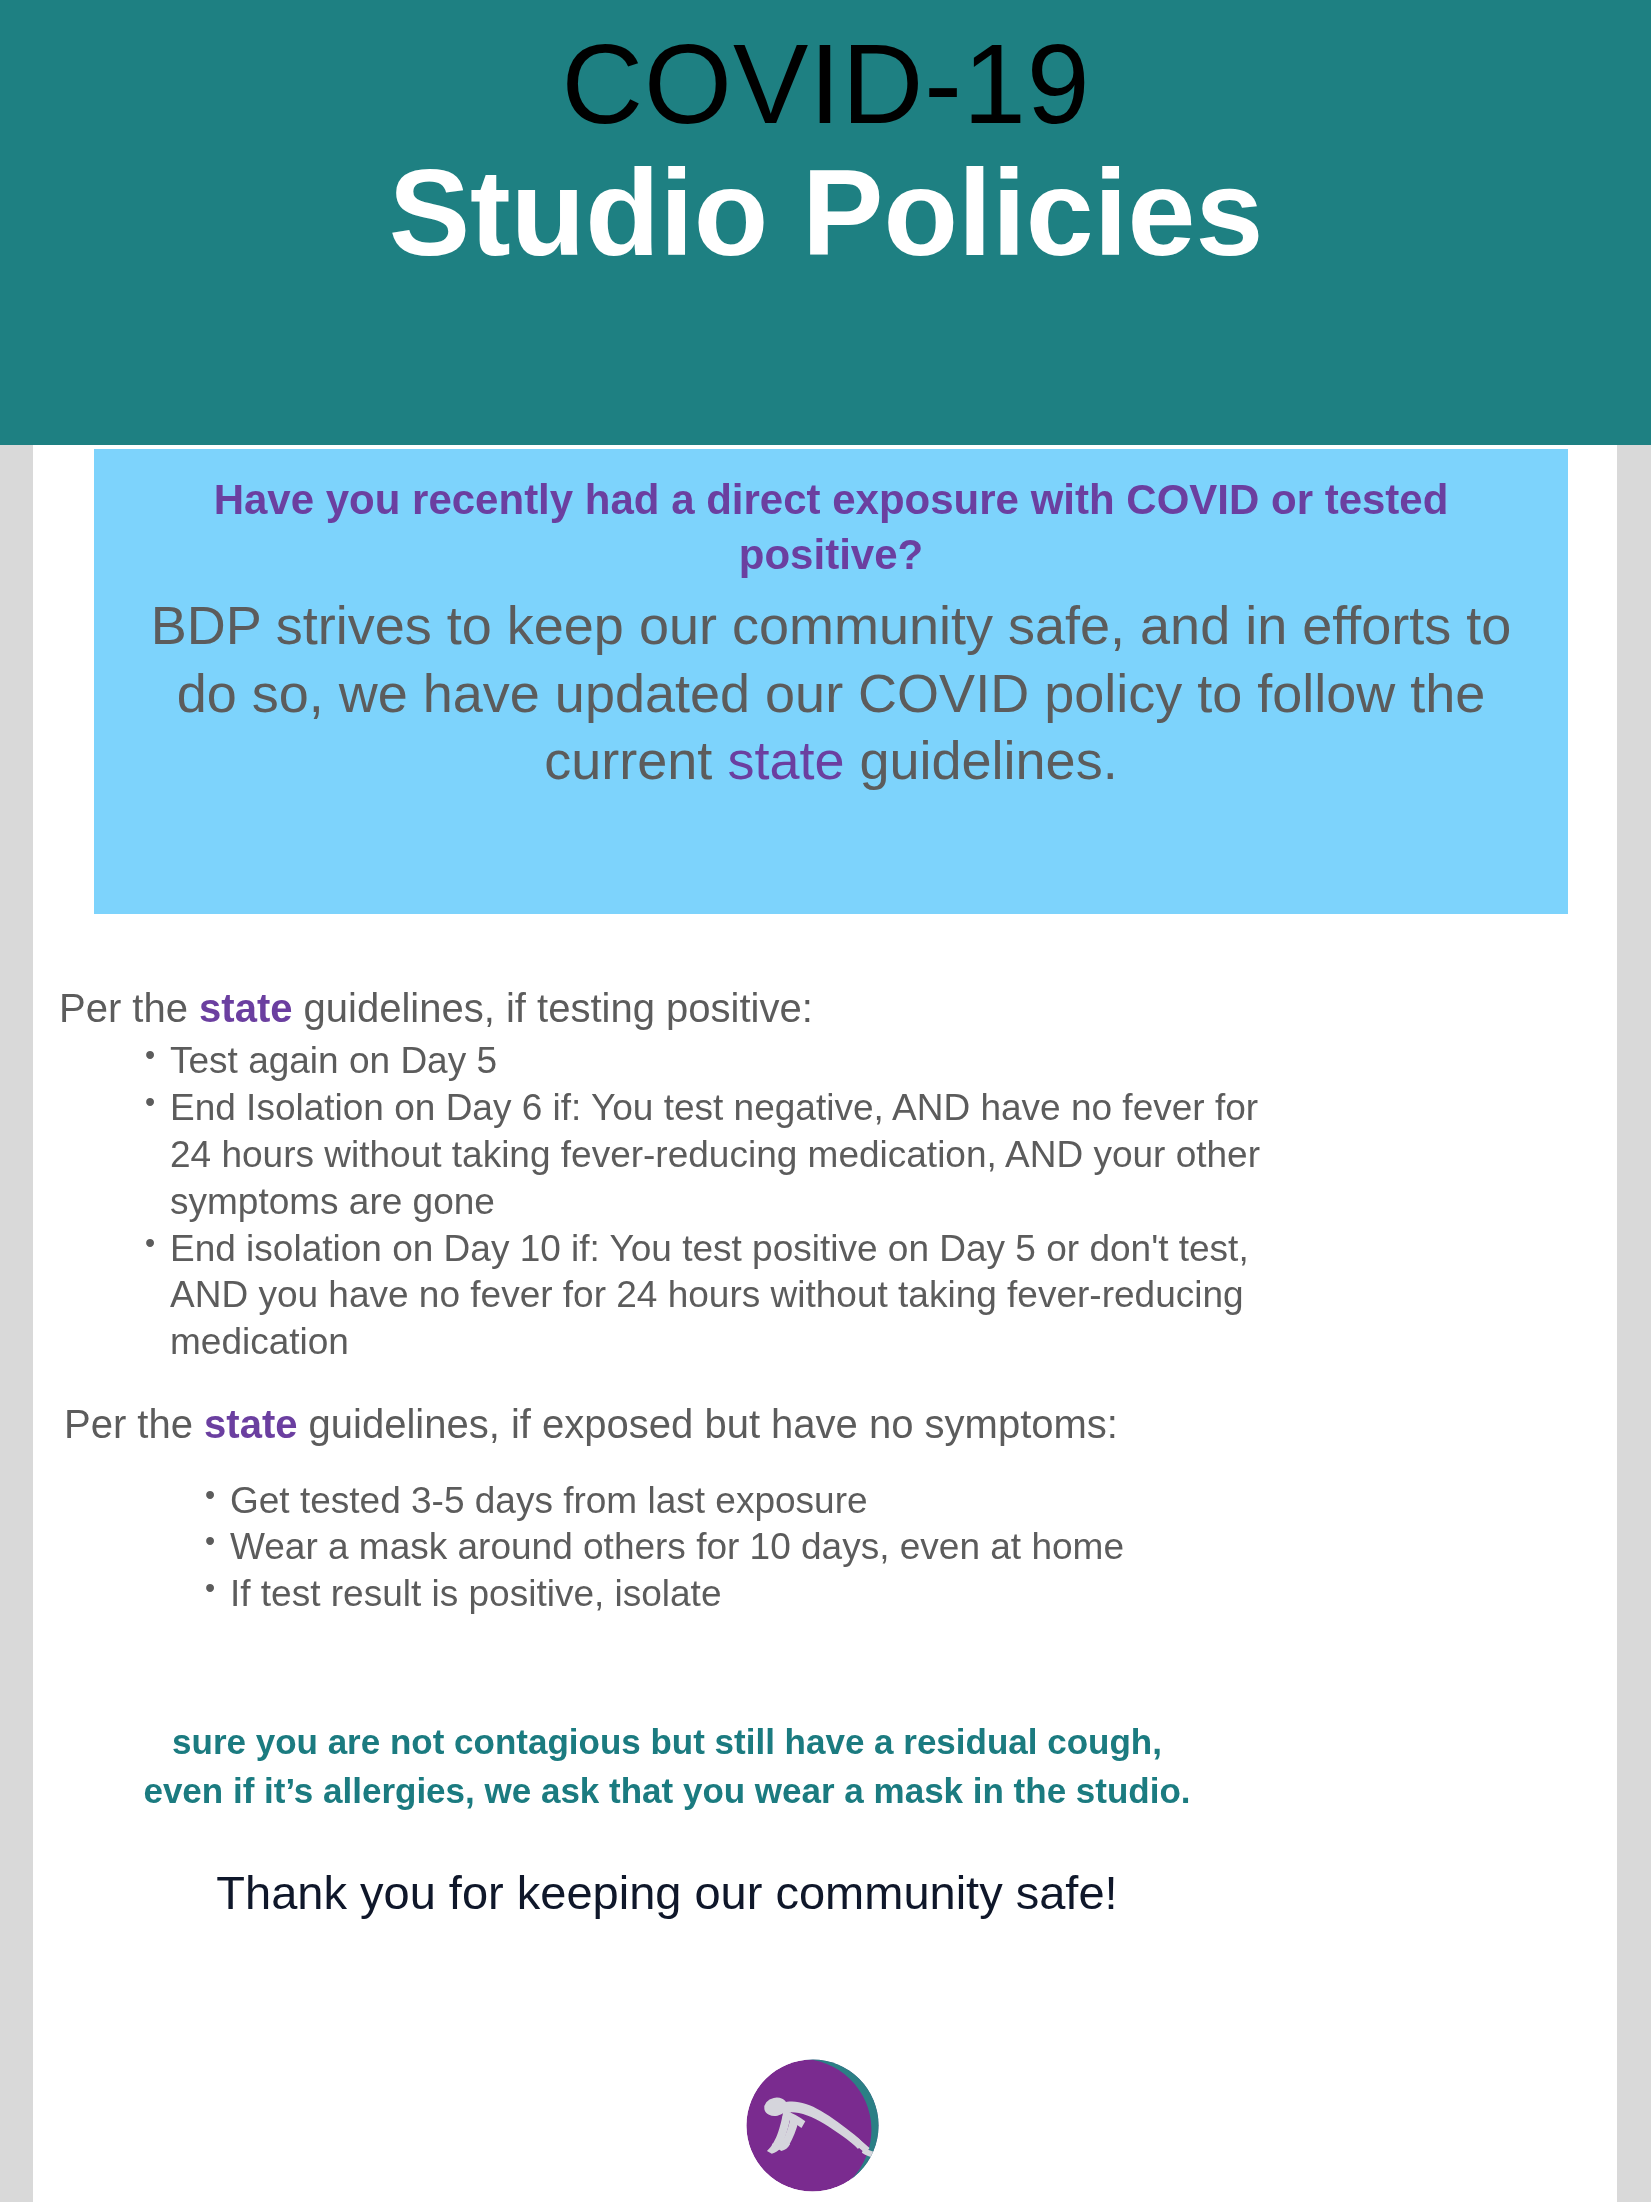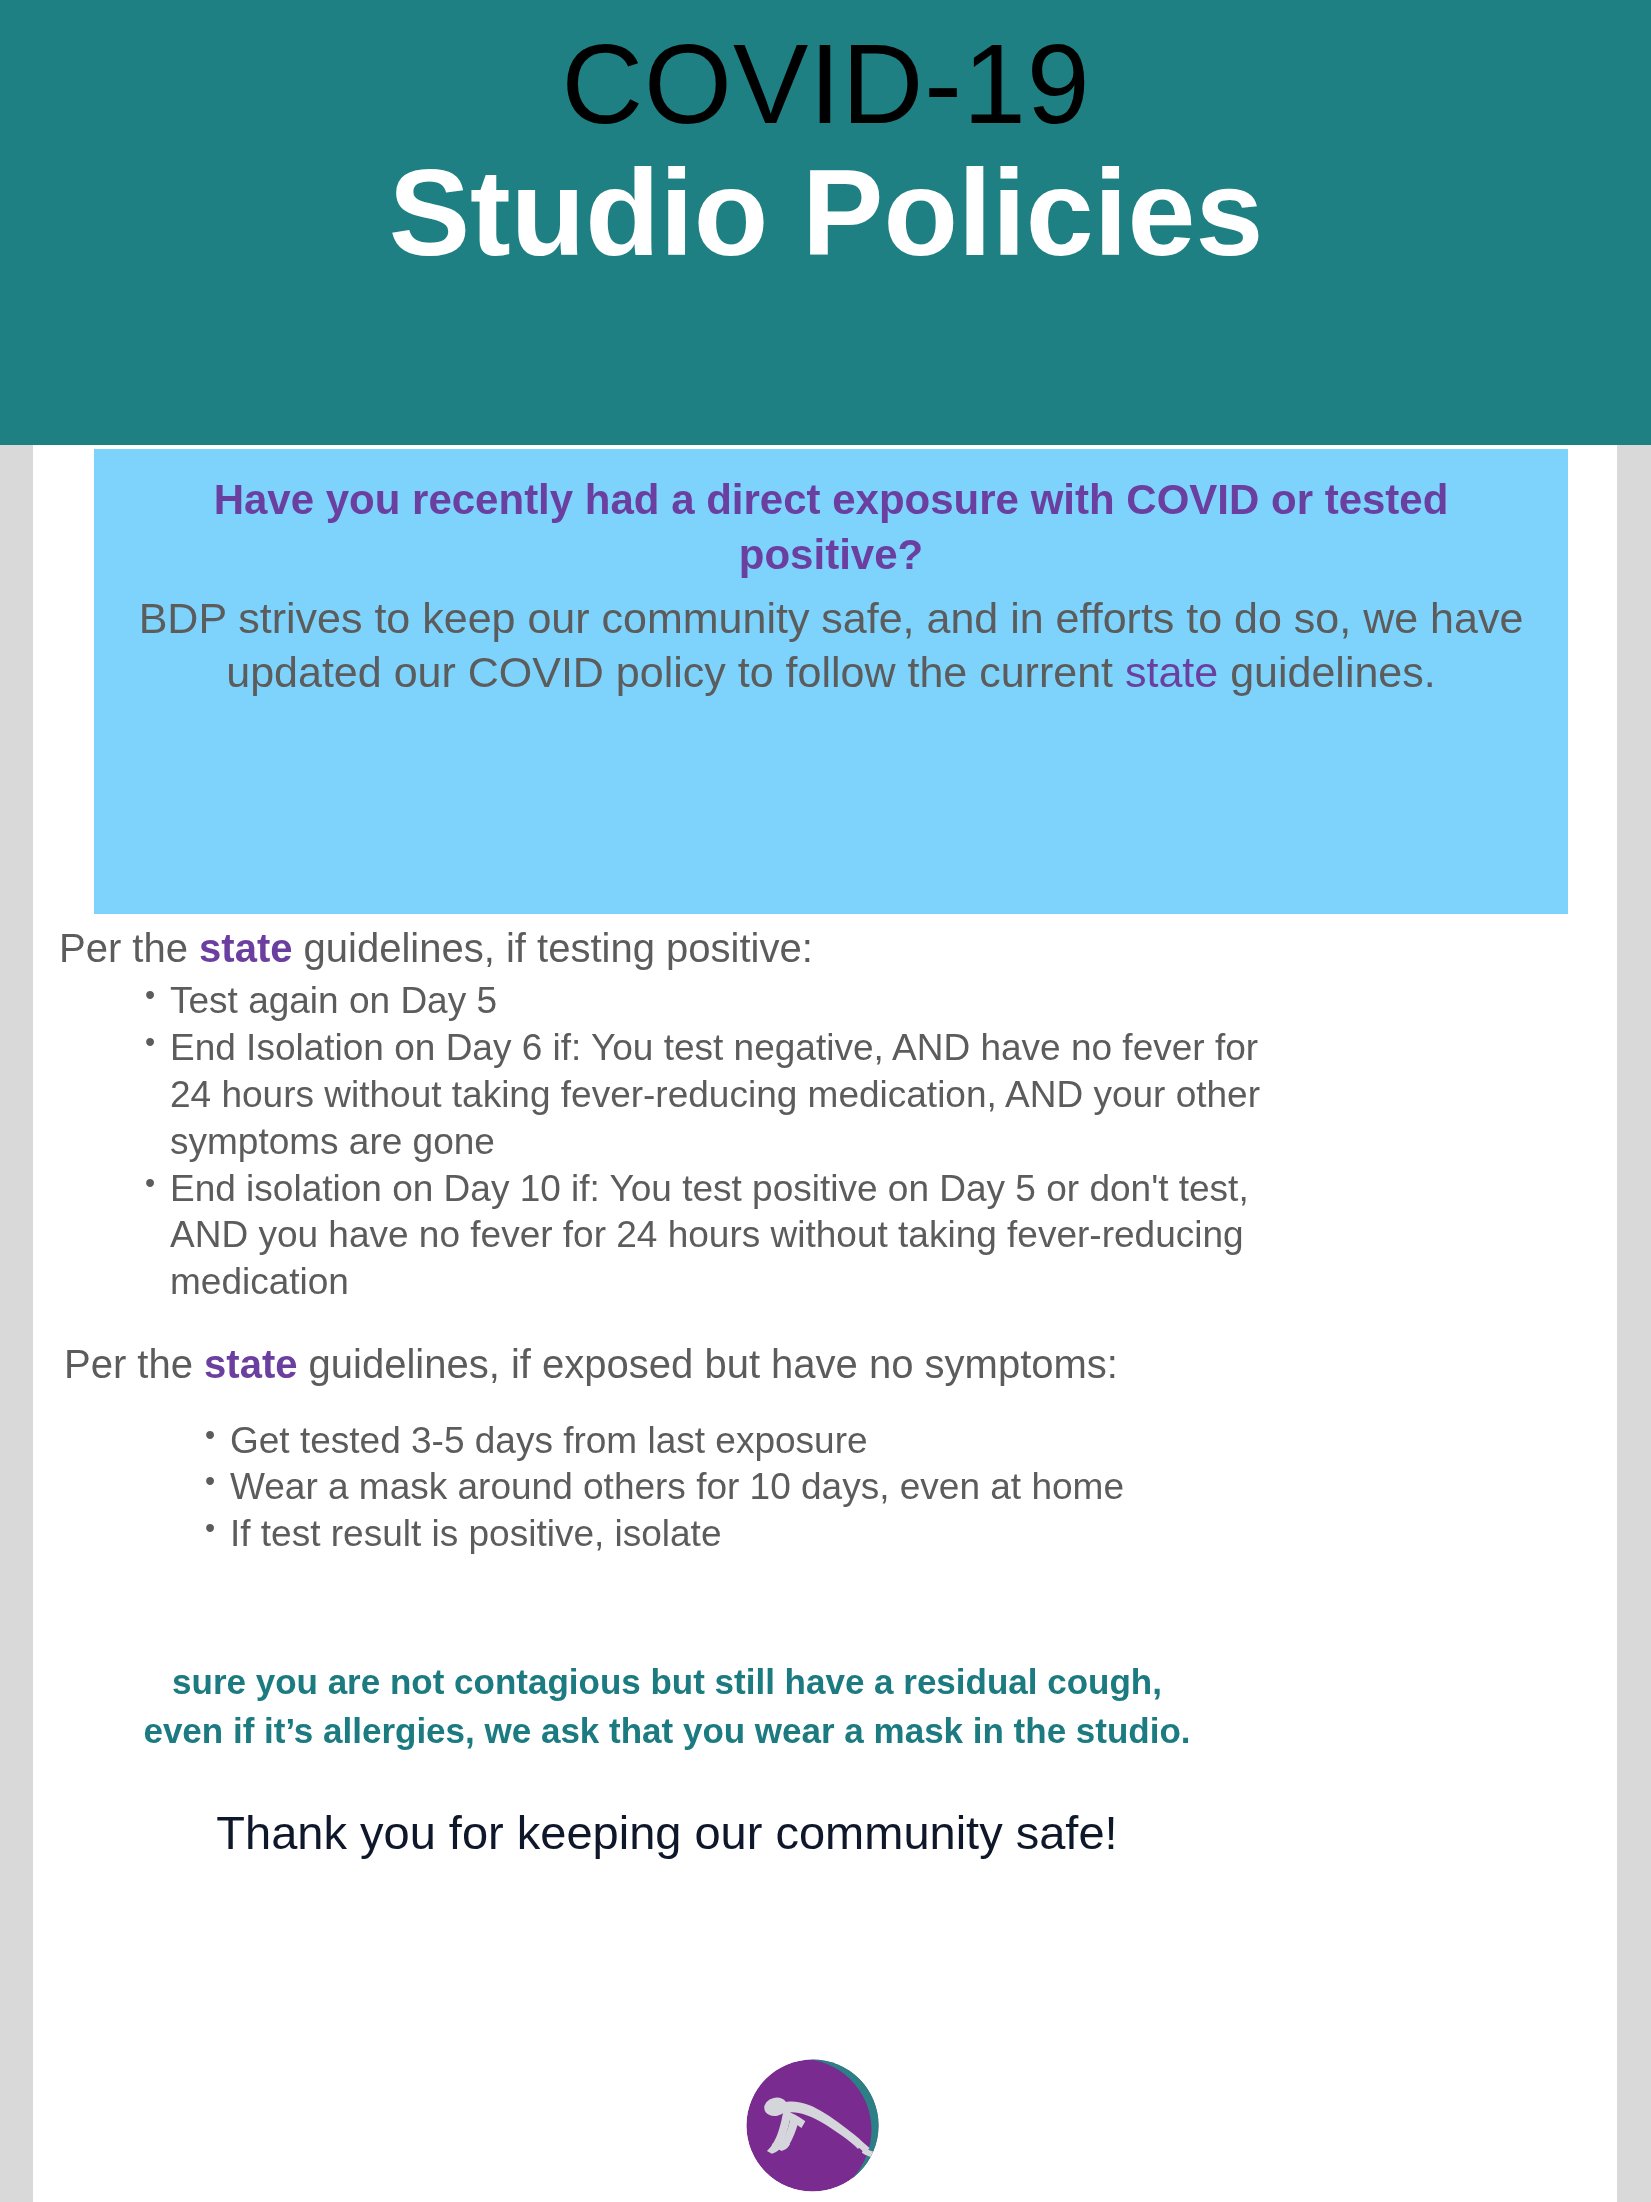--- a/index.html
+++ b/index.html
@@ -81,31 +81,31 @@
     color: #6b3fa0;
     font-weight: 700;
     font-size: 42px;
     line-height: 1.32;
   }
   .callout-body {
     margin: 0;
     margin-top: 9.6px;
     color: #5c5c5c;
     font-weight: 400;
-    font-size: 43px;
+    font-size: 54px;
     line-height: 1.25;
   }
   .state-hl { color: #6b3fa0; }
   .state-hl-bold { color: #6b3fa0; font-weight: 700; }
 
   
   .content {
     position: absolute;
     left: 33px;
-    top: 924px;
+    top: 984px;
     width: 1268px;
   }
   .section-lead {
     margin: 0 0 5.7px 0;
     padding-left: 26px;
     color: #5c5c5c;
     font-size: 40px;
     line-height: 1.22;
   }
   .section-lead.indent-2 { padding-left: 31px; }

